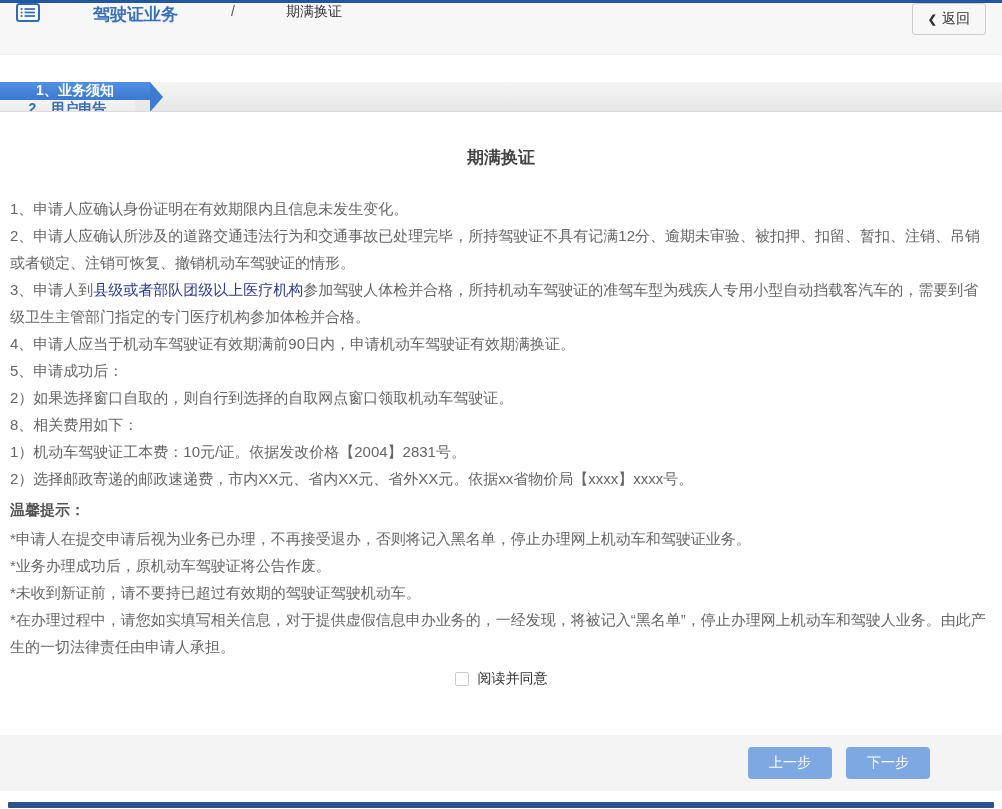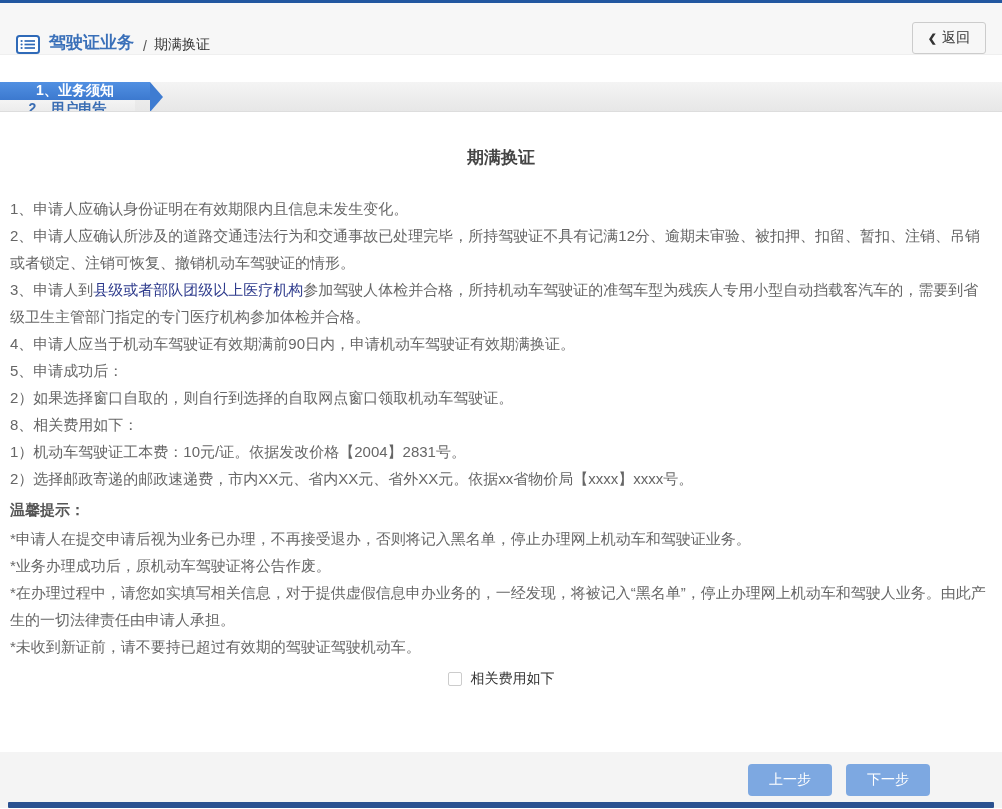--- a/index.html
+++ b/index.html
@@ -2,21 +2,21 @@
 <html><head>
 <meta charset="utf-8">
 <style>
   * { margin:0; padding:0; box-sizing:border-box; }
   html,body { width:1002px; background:#fff; font-family:"Liberation Sans","DejaVu Sans",sans-serif; }
   body { position:relative; height:809px; overflow:hidden; }
 
   .topline { height:3px; background:#2257a0; }
 
   
-  .header { height:52px; background:#f7f7f7; display:flex; align-items:flex-end; padding:0 16px; border-bottom:1px solid #efefef; }
+  .header { height:52px; background:#f7f7f7; display:flex; align-items:flex-start; padding:0 16px; border-bottom:1px solid #efefef;gap:44px; }
   .hdr-icon { width:24px; height:19px; flex:0 0 auto; }
   .hdr-section { font-size:17px; color:#3a70b9; margin-left:9px; font-weight:bold; }
   .hdr-sep { font-size:14px; color:#555; margin:0 7px 0 9px; }
   .hdr-page { font-size:14px; color:#333; }
   .hdr-spacer { flex:1; }
   .back-btn { display:flex; align-items:center; gap:5px; background:#f7f7f7; border:1px solid #ccc; border-radius:3px; padding:6px 15px; font-size:14px; color:#333; cursor:pointer; }
   .back-btn .chev { font-size:11px; color:#333; font-weight:bold; }
 
   
   .steps { display:flex; height:30px; margin-top:27px; width:100%; overflow:hidden; background:linear-gradient(#f4f4f4,#e7e7e7); border-bottom:1px solid #ddd;flex-direction:column; }
@@ -39,21 +39,21 @@
   .content p.body-line { font-size:15px; line-height:27px; color:#666; }
   .content .inline-link { color:#2d3a8c; cursor:pointer; }
   .notice-title { font-size:15px; font-weight:bold; color:#555; line-height:30px; margin-top:3px; }
 
   
   .agree-row { display:flex; align-items:center; justify-content:center; margin-top:10px; gap:9px; }
   .agree-box { width:14px; height:14px; border:1px solid #ccc; background:#fff; appearance:none; -webkit-appearance:none; cursor:pointer; border-radius:2px; }
   .agree-label { font-size:14px; color:#333; }
 
   
-  .footer-band { position:absolute; left:0; right:0; top:752px; height:56px; background:#f4f4f4;
+  .footer-band { position:absolute; left:0; right:0; top:735px; height:56px; background:#f4f4f4;
                  display:flex; align-items:center; justify-content:flex-end; padding-right:72px; gap:14px; }
   .nav-btn { background:#7da8e1; color:#fff; border:none; border-radius:4px; font-size:14px;
              padding:7px 21px; cursor:pointer; font-family:inherit; }
   .bottombar { position:absolute; left:8px; right:8px; top:802px; height:6px; background:#2a5190; border-radius:1px; }
 </style>
 </head>
 <body>
 
 <div class="topline"></div>
 
@@ -97,26 +97,26 @@
       <p class="body-line">5、申请成功后：</p>
       <p class="body-line">2）如果选择窗口自取的，则自行到选择的自取网点窗口领取机动车驾驶证。</p>
       <p class="body-line">8、相关费用如下：</p>
       <p class="body-line">1）机动车驾驶证工本费：10元/证。依据发改价格【2004】2831号。</p>
       <p class="body-line">2）选择邮政寄递的邮政速递费，市内XX元、省内XX元、省外XX元。依据xx省物价局【xxxx】xxxx号。</p>
     </div>
   <div class="notice-title">温馨提示：</div>
   <div id="notices">
       <p class="body-line">*申请人在提交申请后视为业务已办理，不再接受退办，否则将记入黑名单，停止办理网上机动车和驾驶证业务。</p>
       <p class="body-line">*业务办理成功后，原机动车驾驶证将公告作废。</p>
+      <p class="body-line">*未收到新证前，请不要持已超过有效期的驾驶证驾驶机动车。</p>
       <p class="body-line">*在办理过程中，请您如实填写相关信息，对于提供虚假信息申办业务的，一经发现，将被记入“黑名单”，停止办理网上机动车和驾驶人业务。由此产生的一切法律责任由申请人承担。</p>
-      <p class="body-line">*未收到新证前，请不要持已超过有效期的驾驶证驾驶机动车。</p>
     </div>
   <div class="agree-row">
     <input type="checkbox" class="agree-box" style="">
-    <span class="agree-label">相关费用如下</span>
+    <span class="agree-label">阅读并同意</span>
   </div>
 </div>
 
 <div class="footer-band">
   <button class="nav-btn">上一步</button>
   <button class="nav-btn">下一步</button>
 </div>
 
 <div class="bottombar"></div>
 

